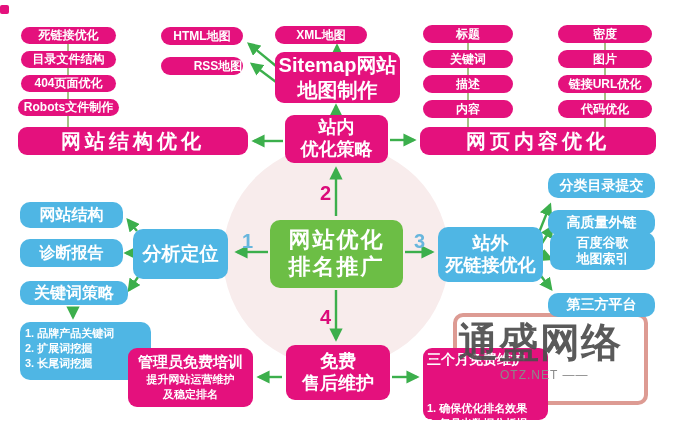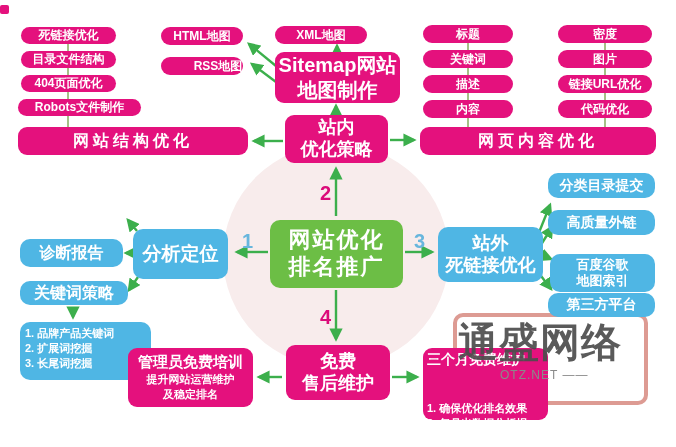--- a/index.html
+++ b/index.html
@@ -14,21 +14,21 @@
   }
   .pink { background:#e4117d; border-radius:9px; z-index:3; }
   .blue { background:#4fb6e4; border-radius:10px; z-index:2; }
   .green { background:#6cbe45; border-radius:10px; z-index:3; }
   .ml { white-space:pre-line; line-height:1.22; }
   .s12 { font-size:12px; }
   .s13 { font-size:13px; }
   .s14 { font-size:14px; }
   .s16 { font-size:16px; }
   .s18 { font-size:18px; }
-  .s20 { font-size:16px; letter-spacing:4px; }
+  .s20 { font-size:20px; letter-spacing:4px; }
   .left-align { justify-content:flex-start; text-align:left; }
   .num { position:absolute; z-index:4; font-size:20px; font-weight:bold; }
   .num-blue { color:#68b6dd; }
   .num-pink { color:#db0c7a; }
   #bg-circle {
     position:absolute; z-index:0; left:223px; top:144px; width:226px; height:224px;
     border-radius:50%; background:#f8ecec;
   }
   #arrow-layer { position:absolute; z-index:1; left:0; top:0; }
   #corner-nub {
@@ -96,21 +96,21 @@
     <g stroke="#7aa24c" stroke-width="1.6" fill="none" opacity="0.85">
       <line x1="68" y1="34" x2="68" y2="127"></line>
       <line x1="468" y1="32" x2="468" y2="127"></line>
       <line x1="605" y1="32" x2="605" y2="127"></line>
     </g>
   </svg>
 
   <div class="box pink s12" style="left:21px;top:27px;width:95px;height:17px;">死链接优化</div>
   <div class="box pink s12" style="left:21px;top:51px;width:95px;height:17px;">目录文件结构</div>
   <div class="box pink s12" style="left:21px;top:75px;width:95px;height:17px;">404页面优化</div>
-  <div class="box pink s12" style="left:18px;top:99px;width:123px;height:17px;">Robots文件制作</div>
+  <div class="box pink s12" style="left:18px;top:99px;width:101px;height:17px;">Robots文件制作</div>
   <div class="box pink s20" style="left:18px;top:127px;width:230px;height:28px;">网站结构优化</div>
 
   <div class="box pink s12" style="left:161px;top:27px;width:82px;height:18px;">HTML地图</div>
   <div class="box pink s12" style="left:161px;top:57px;width:82px;height:18px;padding-left:32px;">RSS地图</div>
   <div class="box pink s12" style="left:275px;top:26px;width:92px;height:18px;">XML地图</div>
   <div class="box pink ml" style="left:275px;top:52px;width:125px;height:51px;font-size:20px;">Sitemap网站
 地图制作</div>
   <div class="box pink ml s18" style="left:285px;top:115px;width:103px;height:48px;">站内
 优化策略</div>
 
@@ -124,34 +124,35 @@
   <div class="box pink s12" style="left:558px;top:100px;width:94px;height:18px;">代码优化</div>
   <div class="box pink s20" style="left:420px;top:127px;width:236px;height:28px;">网页内容优化</div>
 
   <div class="box green ml" style="left:270px;top:220px;width:133px;height:68px;font-size:22px;letter-spacing:2px;">网站优化
 排名推广</div>
   <div class="num num-blue" style="left:242px;top:230px;">1</div>
   <div class="num num-pink" style="left:320px;top:182px;">2</div>
   <div class="num num-blue" style="left:414px;top:230px;">3</div>
   <div class="num num-pink" style="left:320px;top:306px;">4</div>
 
+  <div class="box blue s16" style="left:20px;top:202px;width:103px;height:26px;">网站结构</div>
   <div class="box blue s16" style="left:20px;top:239px;width:103px;height:28px;">诊断报告</div>
   <div class="box blue s16" style="left:20px;top:281px;width:108px;height:24px;">关键词策略</div>
   <div class="box blue" style="left:133px;top:229px;width:95px;height:50px;font-size:19px;">分析定位</div>
   <div class="box blue stack left-align" style="left:20px;top:322px;width:131px;height:58px;padding:4px 5px;font-size:11px;align-items:flex-start;">
     <div class="body-lines">1. 品牌产品关键词</div>
     <div class="body-lines">2. 扩展词挖掘</div>
     <div class="body-lines">3. 长尾词挖掘</div>
   </div>
 
   <div class="box blue ml s18" style="left:438px;top:227px;width:105px;height:55px;">站外
 死链接优化</div>
   <div class="box blue s14" style="left:548px;top:173px;width:107px;height:25px;">分类目录提交</div>
   <div class="box blue s14" style="left:548px;top:210px;width:107px;height:25px;">高质量外链</div>
-  <div class="box blue ml s13" style="left:550px;top:254px;width:105px;height:38px;">百度谷歌
+  <div class="box blue ml s13" style="left:550px;top:232px;width:105px;height:38px;">百度谷歌
 地图索引</div>
   <div class="box blue s14" style="left:548px;top:293px;width:107px;height:24px;">第三方平台</div>
 
   <div class="box pink ml s18" style="left:286px;top:345px;width:104px;height:55px;">免费
 售后维护</div>
   <div class="box pink stack" style="left:128px;top:348px;width:125px;height:59px;padding:2px;">
     <div class="title-line" style="font-size:15px;">管理员免费培训</div>
     <div class="title-line" style="font-size:11px;">提升网站运营维护</div>
     <div class="title-line" style="font-size:11px;">及稳定排名</div>
   </div>

